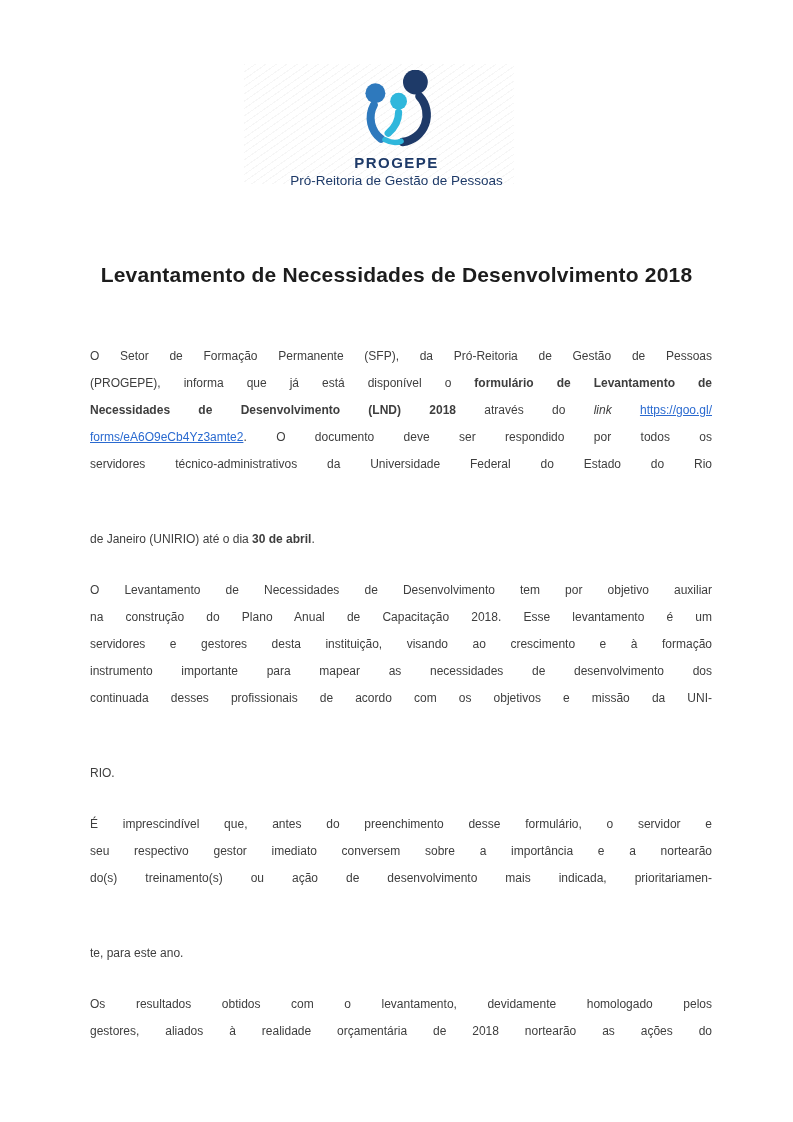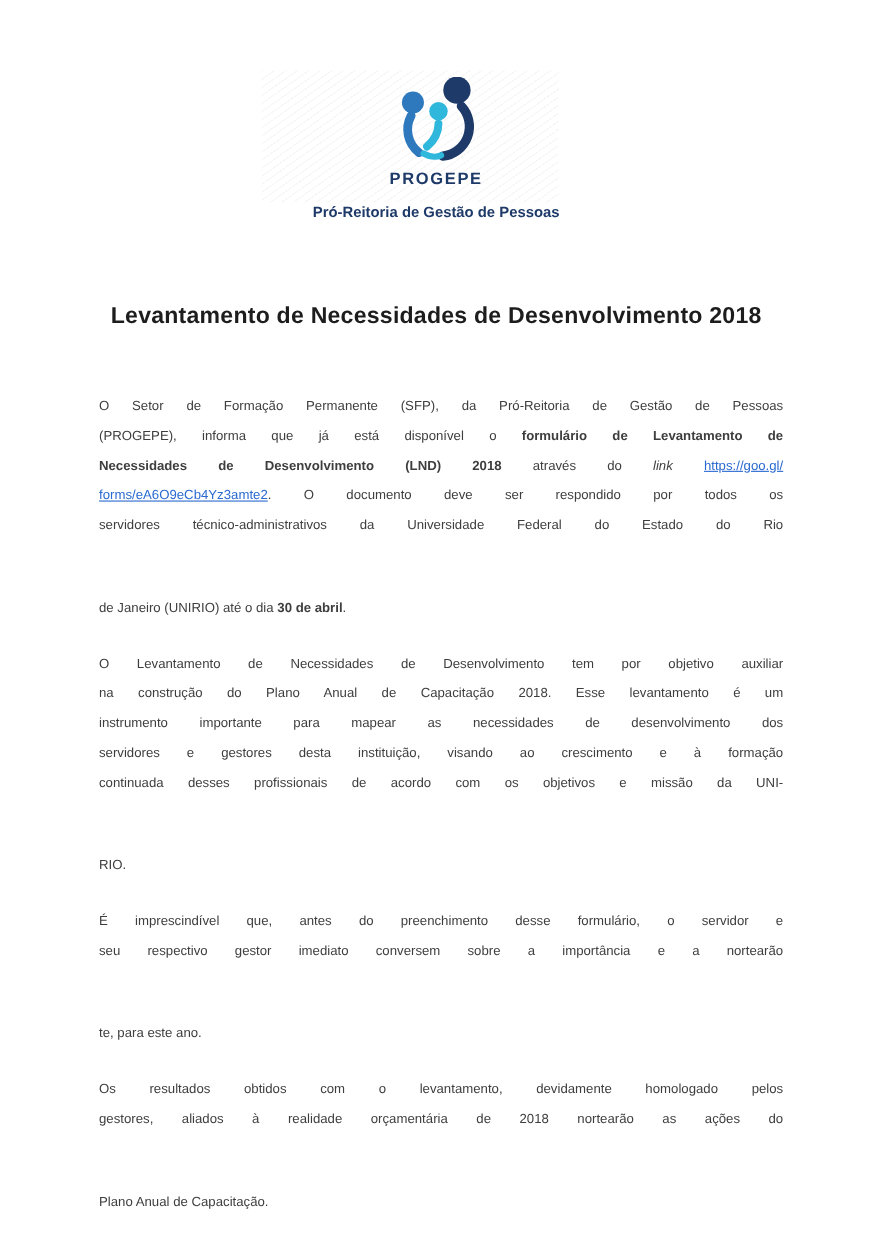--- a/index.html
+++ b/index.html
@@ -42,23 +42,23 @@
   .head-cyan { fill: var(--logo-cyan); }
   .logo-acronym {
     margin-top: 4px;
     font-size: 15px;
     font-weight: bold;
     letter-spacing: 1.5px;
     color: var(--logo-navy);
     position: relative;
   }
   .logo-subtitle {
-    margin-top: 14px;
+    margin-top: 2px;
     font-size: 13.5px;
-    font-weight: bold;
+    font-weight: normal;
     color: var(--logo-navy);
     position: relative;
   }
 
   
   .doc-title {
     margin: 74px 0 12px 0;
     text-align: center;
     font-size: 21px;
     font-weight: bold;
@@ -118,30 +118,30 @@
         <div class="line"><span>O Setor de Formação Permanente (SFP), da Pró-Reitoria de Gestão de Pessoas</span></div>
         <div class="line"><span>(PROGEPE), informa que já está disponível o </span><span class="b">formulário de Levantamento de</span></div>
         <div class="line"><span class="b">Necessidades de Desenvolvimento (LND) 2018</span><span> através do </span><span class="i">link</span><span> </span><a class="link" href="#">https://goo.gl/</a></div>
         <div class="line"><a class="link" href="#">forms/eA6O9eCb4Yz3amte2</a><span>. O documento deve ser respondido por todos os</span></div>
         <div class="line"><span>servidores técnico-administrativos da Universidade Federal do Estado do Rio</span></div>
         <div class="line last"><span>de Janeiro (UNIRIO) até o dia </span><span class="b">30 de abril</span><span>.</span></div>
       </div>
       <div class="paragraph">
         <div class="line"><span>O Levantamento de Necessidades de Desenvolvimento tem por objetivo auxiliar</span></div>
         <div class="line"><span>na construção do Plano Anual de Capacitação 2018.  Esse levantamento é um</span></div>
+        <div class="line"><span>servidores e gestores desta instituição, visando ao crescimento e à formação</span></div>
         <div class="line"><span>instrumento importante para mapear as necessidades de desenvolvimento dos</span></div>
-        <div class="line"><span>servidores e gestores desta instituição, visando ao crescimento e à formação</span></div>
         <div class="line"><span>continuada desses profissionais de acordo com os objetivos e missão da UNI-</span></div>
         <div class="line last"><span>RIO.</span></div>
       </div>
       <div class="paragraph">
         <div class="line"><span>É imprescindível que, antes do preenchimento desse formulário, o servidor e</span></div>
         <div class="line"><span>seu respectivo gestor imediato conversem sobre a importância e a nortearão</span></div>
+        <div class="line"><span>do(s) treinamento(s) ou ação de desenvolvimento mais indicada, prioritariamen-</span></div>
         <div class="line last"><span>te, para este ano.</span></div>
       </div>
       <div class="paragraph">
         <div class="line"><span>Os resultados obtidos com o levantamento, devidamente homologado pelos</span></div>
         <div class="line"><span>gestores, aliados à realidade orçamentária de 2018 nortearão as ações do</span></div>
-        <div class="line last"><span>Plano Anual de Capacitação.</span></div>
       </div>
     </div>
 
 </div>
 
 </body></html>

